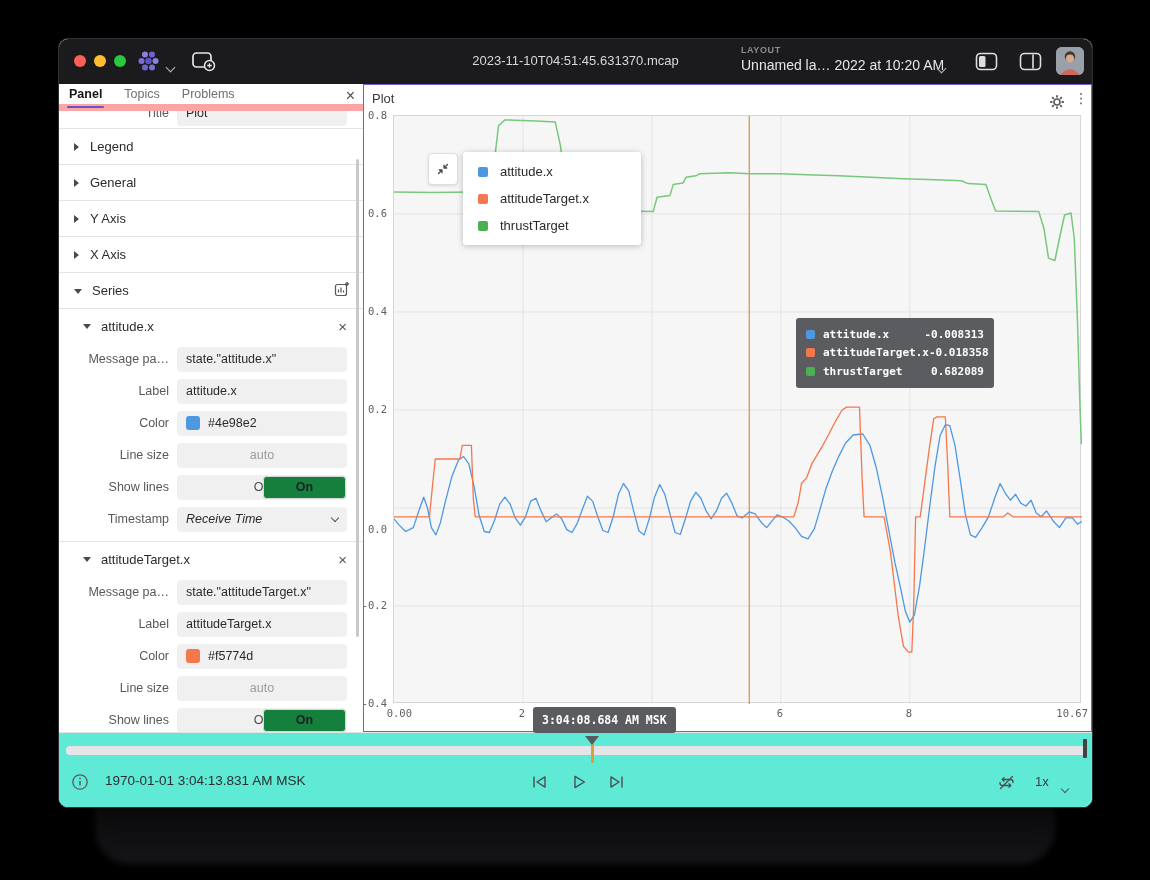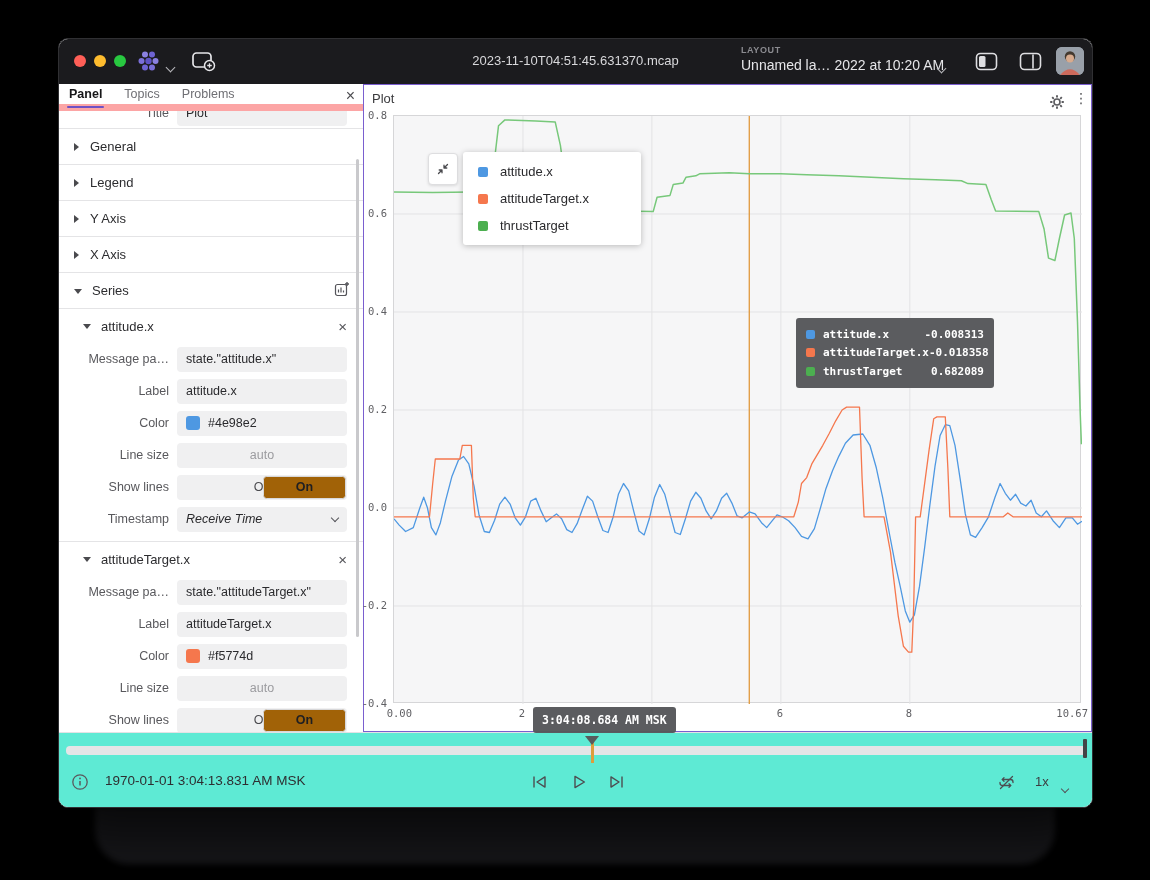--- a/index.html
+++ b/index.html
@@ -40,21 +40,21 @@
   .tri-right { width:0; height:0; border-left:5px solid #4a4a4e; border-top:4px solid transparent; border-bottom:4px solid transparent; margin-right:11px; }
   .tri-down { width:0; height:0; border-top:5px solid #4a4a4e; border-left:4px solid transparent; border-right:4px solid transparent; margin-right:10px; margin-top:1px; }
   .addseries { margin-left:auto; margin-right:13px; }
   .series-head { height:34px; display:flex; align-items:center; padding-left:24px; font-size:13px; color:#2c2c2f; }
   .series-close { margin-left:auto; margin-right:16px; font-size:15px; color:#55555a; }
   .frow { height:32px; display:flex; align-items:center; }
   .swatch { width:14px; height:14px; border-radius:3px; margin-right:8px; flex:none; }
   .auto { justify-content:center; color:#9b9b9f; }
   .seg { padding:0; position:relative; }
   .seg .off { flex:1; text-align:center; color:#4b4b4f; }
-  .seg .on { position:absolute; right:1px; top:1px; bottom:1px; width:83px; background:#a16207; border:1px solid #d8d8da; border-radius:3.5px; display:flex; align-items:center; justify-content:center; font-weight:700; color:#1f1f22; }
+  .seg .on { position:absolute; right:1px; top:1px; bottom:1px; width:83px; background:#15803d; border:1px solid #d8d8da; border-radius:3.5px; display:flex; align-items:center; justify-content:center; font-weight:700; color:#1f1f22; }
   .sel { justify-content:space-between;font-style:italic; }
   .sel .caret { border-color:#55555a; width:6px; height:6px; margin-top:-3px; }
   .editor-divider { border-bottom:1px solid #e4e4e6; height:7px; }
   .scroll-thumb { position:absolute; right:4px; top:75px; width:3.5px; height:478px; background:#c9c9cc; border-radius:2px; }
 
   
   .plotpanel { flex:1; position:relative; background:#fff; border:1.5px solid #7a5ecf; }
   .plot-title { position:absolute; left:8px; top:6px; font-size:13px; color:#3a3a3d; }
   .gear-btn { position:absolute; left:685px; top:9px; }
   .kebab { position:absolute; left:710px; top:5px; font-size:14px; color:#56565a; }
@@ -154,25 +154,25 @@
         <span class="sb-close">×</span>
       </div>
       <div class="scrollarea">
         <div class="clip-row">
           <span class="flabel">Title</span>
           <span class="finput">Plot</span>
         </div>
         <div class="sections">
           <div class="sec-row">
               <span class="tri-right"></span>
-              <span>General</span>
+              <span>Legend</span>
             </div>
           <div class="sec-row">
               <span class="tri-right"></span>
-              <span>Legend</span>
+              <span>General</span>
             </div>
           <div class="sec-row">
               <span class="tri-right"></span>
               <span>Y Axis</span>
             </div>
           <div class="sec-row">
               <span class="tri-right"></span>
               <span>X Axis</span>
             </div>
           <div class="sec-row">
@@ -275,21 +275,21 @@
           <path d="M8 1.2 V3.4 M8 12.6 V14.8 M1.2 8 H3.4 M12.6 8 H14.8 M3.2 3.2 L4.8 4.8 M11.2 11.2 L12.8 12.8 M12.8 3.2 L11.2 4.8 M4.8 11.2 L3.2 12.8" stroke-width="1.9"></path>
         </svg>
       </span>
       <span class="kebab">⋮</span>
 
       <div class="ylabels">
           <div style="top: -6px;">0.8</div>
           <div style="top: 92px;">0.6</div>
           <div style="top: 190px;">0.4</div>
           <div style="top: 288px;">0.2</div>
-          <div style="top: 386px; margin-left: 46px;">0.0</div>
+          <div style="top: 408px; margin-left: 46px;">0.0</div>
           <div style="top: 484px;">-0.2</div>
           <div style="top: 582px;">-0.4</div>
         </div>
       <div class="chart">
         <svg id="chart-svg" width="688" height="588" viewBox="0 0 688 588">
             <line x1="0" y1="98.00000000000001" x2="688" y2="98.00000000000001" stroke="#e3e3e5" stroke-width="1"></line>
             <line x1="0" y1="196" x2="688" y2="196" stroke="#e3e3e5" stroke-width="1"></line>
             <line x1="0" y1="294" x2="688" y2="294" stroke="#e3e3e5" stroke-width="1"></line>
             <line x1="0" y1="392" x2="688" y2="392" stroke="#e3e3e5" stroke-width="1"></line>
             <line x1="0" y1="489.99999999999994" x2="688" y2="489.99999999999994" stroke="#e3e3e5" stroke-width="1"></line>

